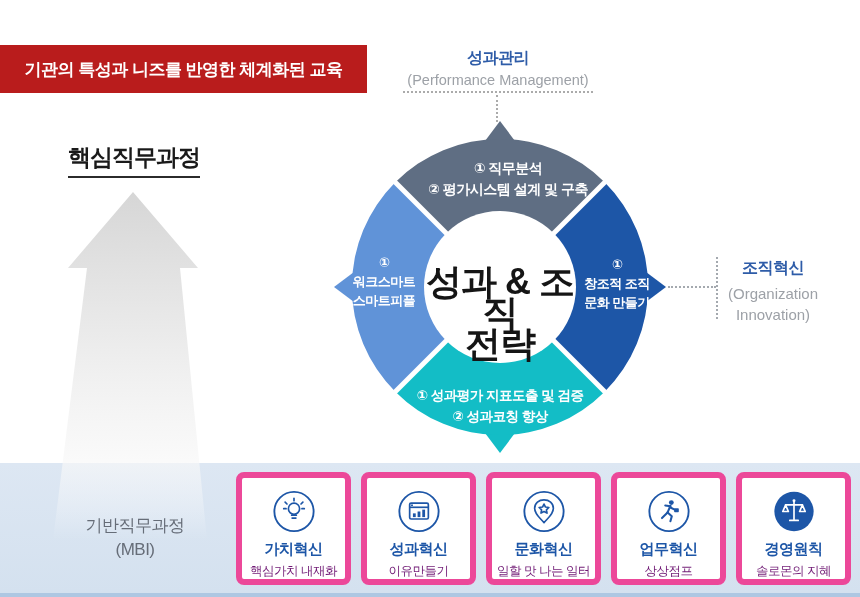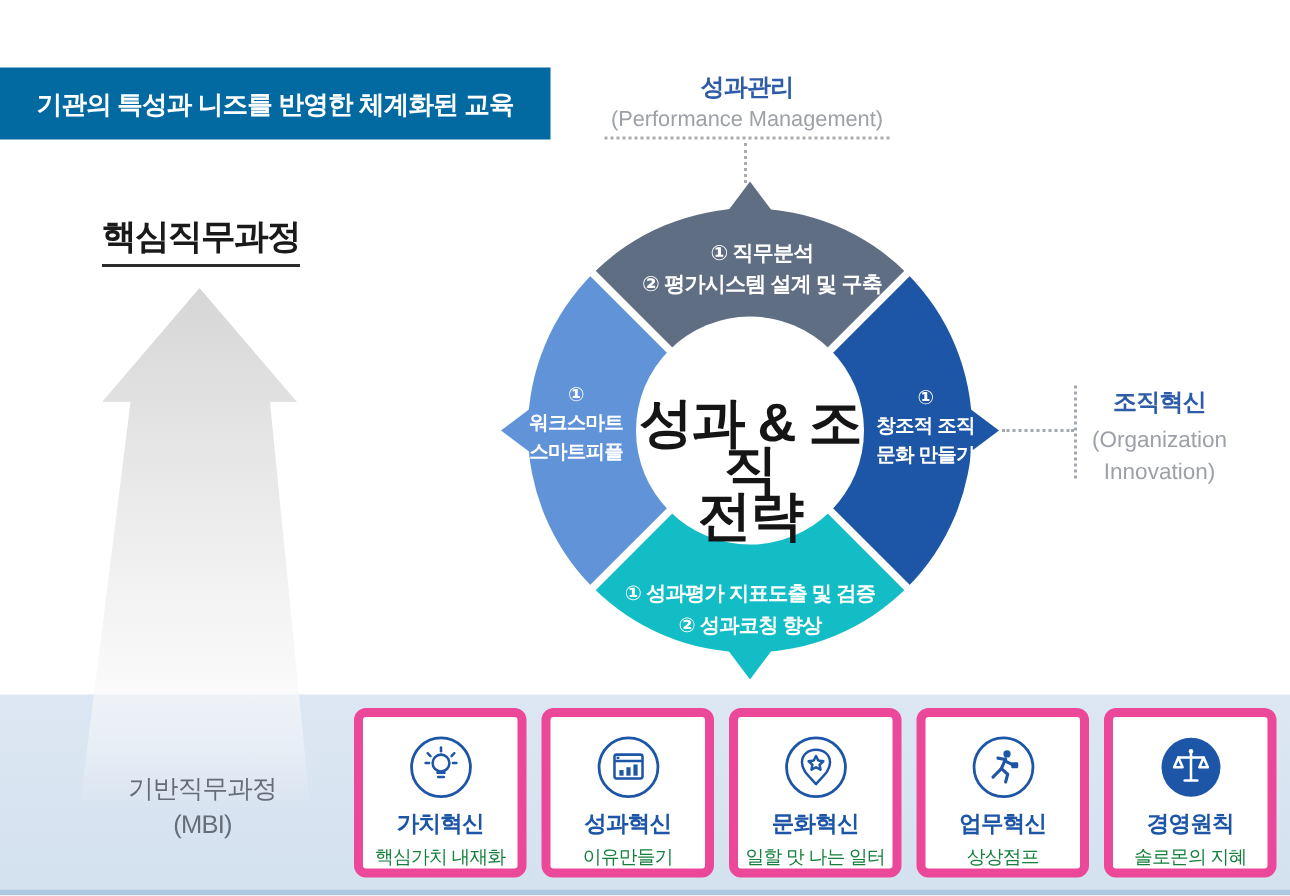--- a/index.html
+++ b/index.html
@@ -5,21 +5,21 @@
   * { margin:0; padding:0; box-sizing:border-box; }
   body { font-family:"Liberation Sans","DejaVu Sans",sans-serif; background:#fff; }
   .page {
     position:relative; width:860px; height:597px; background:#fff;
     overflow:hidden; outline:1px solid #e6e6e6;
   }
 
   
   .banner {
     position:absolute; left:0; top:45px; width:367px; height:48px;
-    background:#0369a1; color:#fff; font-size:17px; font-weight:bold;
+    background:#b91c1c; color:#fff; font-size:17px; font-weight:bold;
     display:flex; align-items:center; justify-content:center; letter-spacing:-0.5px;
   }
 
   
   .core-title {
     position:absolute; left:68px; top:142px; font-size:23px; font-weight:bold;
     color:#1a1a1a; border-bottom:2px solid #2b2b2b; padding-bottom:3px; letter-spacing:-1px;
   }
   .arrow-svg { position:absolute; left:40px; top:185px; z-index:3; pointer-events:none; }
 
@@ -67,21 +67,21 @@
   .cards {
     position:absolute; left:236px; top:472px; width:615px; height:113px;
     display:flex; gap:10px; z-index:4;
   }
   .card {
     flex:1; background:#fff; border:6px solid #ec4899; border-radius:8px;
     display:flex; flex-direction:column; align-items:center; padding-top:12px;
   }
   .icon-circle { width:46px; height:46px; }
   .card-title { font-size:15px; font-weight:bold; color:#1d56a7; margin-top:7px; letter-spacing:-0.5px; }
-  .card-subtitle { font-size:12.5px; color:#15803d; margin-top:4px; line-height:16px; text-align:center; letter-spacing:-0.5px; padding:0 4px; }
+  .card-subtitle { font-size:12.5px; color:#701a75; margin-top:4px; line-height:16px; text-align:center; letter-spacing:-0.5px; padding:0 4px; }
 </style>
 </head>
 <body>
 
 <div class="page">
 
   <div class="banner">
     <span>기관의 특성과 니즈를 반영한 체계화된 교육</span>
   </div>
 

